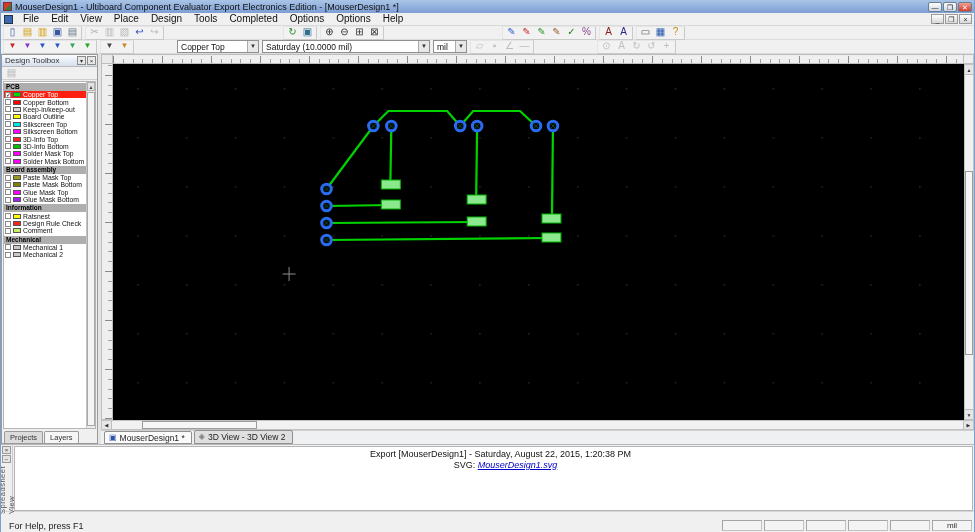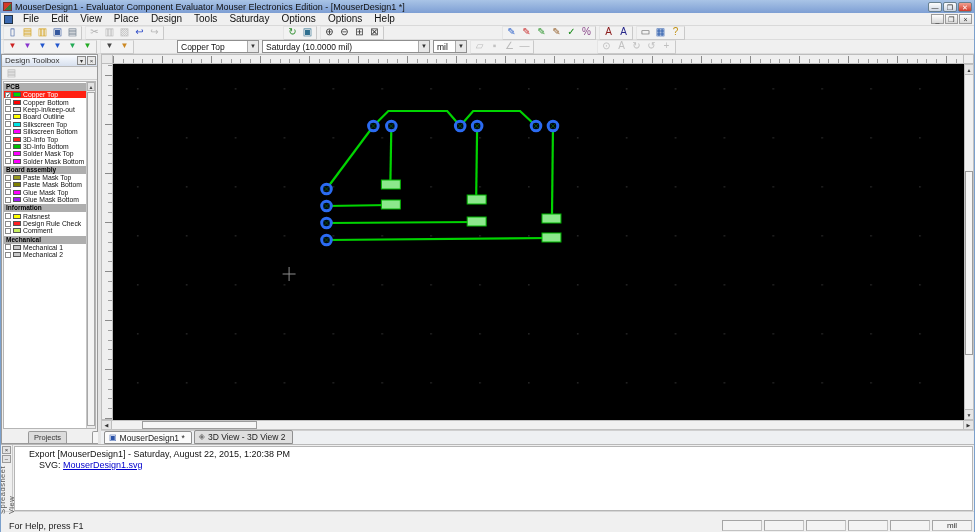--- a/index.html
+++ b/index.html
@@ -43,21 +43,21 @@
   .lay-row { display:flex; align-items:center; height:7.4px; padding-left:1px; }
   .lay-row.sel { background:#ff2012; }
   .lay-row.sel .lab { color:#fff; }
   .cb { width:6px; height:6px; background:#fff; border:1px solid #8a8a8a; font-size:6px; line-height:5px; text-align:center; color:#000; flex:none; }
   .sw { width:8px; height:5px; border:1px solid #555; margin:0 2px; flex:none; }
   .lab { font-size:6.8px; color:#111; white-space:nowrap; }
   .tbx-scroll { position:absolute; right:0; top:0; bottom:0; width:9px; background:#ececec; border-left:1px solid #c5c5c5; }
   .tbx-scroll .arr { height:9px; font-size:5px; text-align:center; line-height:9px; color:#444; background:#e2e2e2; border:1px solid #b0b0b0; }
   .tbx-scroll .thumb { position:absolute; top:10px; bottom:2px; left:0; right:0; background:#f4f4f4; border:1px solid #a8a8a8; }
   .tbx-tabs { height:13px; display:flex; align-items:flex-end; background:#f0f0f0; padding-left:2px; }
-  .tbx-tab { font-size:7.5px; line-height:11px; padding:0 5px; border:1px solid #9a9a9a; border-bottom:none; background:#dcdcdc; color:#333; border-radius:2px 2px 0 0; margin-right:1px;margin-left:24px; }
+  .tbx-tab { font-size:7.5px; line-height:11px; padding:0 5px; border:1px solid #9a9a9a; border-bottom:none; background:#dcdcdc; color:#333; border-radius:2px 2px 0 0; margin-right:1px; }
   .tbx-tab.active { background:#f6f6f6; height:12px; }
 
   .splitter { width:3px; background:#e4e4e4; }
 
   
   .canvas-col { flex:1; display:flex; flex-direction:column; }
   .ruler-row { height:10px; display:flex; }
   .ruler-corner { width:12px; background:#e9e9e9; border:1px solid #bdbdbd; }
   .ruler-h { flex:1; background:
       repeating-linear-gradient(90deg,#8a8a8a 0 1px,transparent 1px 49px) left bottom/100% 7px no-repeat,
@@ -84,58 +84,58 @@
   .doc-tab.active { background:#fbfbfb; height:13px; }
   .doc-tab .tico { font-size:8px; margin-right:3px; }
 
   
   .sheet { height:67px; display:flex; background:#f0f0f0; border-top:1px solid #b9b9b9; }
   .sheet-strip { width:12px; background:#efefef; border-right:1px solid #c9c9c9; display:flex; flex-direction:column; align-items:center; }
   .sheet-strip .sbtn { width:9px; height:8px; font-size:6px; line-height:7px; text-align:center; border:1px solid #9a9a9a; background:#e4e4e4; color:#333; margin-top:1px; }
   .vtext { writing-mode:vertical-rl; transform:rotate(180deg); font-size:7.5px; color:#555; margin-top:3px; letter-spacing:.5px; }
   .sheet-main { flex:1; display:flex; flex-direction:column; }
   .sheet-body { flex:1; background:#fff; border:1px solid #b5b5b5; margin:1px 1px 0 1px; overflow:hidden; padding:2px 0 0 14px; }
-  .sv-line { font-size:9px; line-height:10.5px; color:#111; white-space:nowrap; }
+  .sv-line { font-size:9px; line-height:10.5px; color:#111; white-space:nowrap;text-align:center; }
   .sv-line.ind { padding-left:10px; }
-  .sv-line a { color:#0000cc; text-decoration:underline; }
+  .sv-line a { color:#0000cc; text-decoration:underline;font-style:italic; }
   .sheet-tabs { height:13px; display:flex; align-items:flex-end; padding-left:4px; }
   .sheet-tab { font-size:7.5px; line-height:11px; padding:0 7px; border:1px solid #9a9a9a; border-bottom:none; background:#dcdcdc; color:#333; border-radius:2px 2px 0 0; margin-right:1px; }
   .sheet-tab.active { background:#fafafa; height:12px; }
 
   
   .statusbar { height:28px; background:#f0f0f0; border-top:1px solid #d5d5d5; display:flex; align-items:center; }
   .statusbar .help { font-size:9px; color:#222; padding:0 8px; flex:1; }
   .status-pane { width:40px; height:11px; border:1px solid #c2c2c2; border-top-color:#a5a5a5; border-left-color:#a5a5a5; margin-right:2px; font-size:8px; line-height:10px; text-align:center; color:#333; background:#f4f4f4; }
 
   
   .taskbar { height:7px; background:linear-gradient(#cfe3f7,#7fa9dc); display:flex; align-items:center; }
   .tk-orb { width:8px; height:5px; border-radius:3px; background:radial-gradient(circle at 40% 40%, #7ec04f, #2d5d1f); margin-left:2px; }
   .tk-item { height:5px; border-radius:2px; margin-left:6px; }
 </style>
 </head>
 <body>
 
 <div class="titlebar">
   <span class="app-ico"></span>
-  <span class="t-text">MouserDesign1 - Evaluator Component Evaluator Mouser Electronics Edition - [MouserDesign1 *]</span>
+  <span class="t-text">MouserDesign1 - Ultiboard Component Evaluator Export Electronics Edition - [MouserDesign1 *]</span>
   <span class="win-btn">—</span>
   <span class="win-btn">❐</span>
   <span class="win-btn close">✕</span>
 </div>
 
 <div class="menubar">
   <span class="mdi-ico"></span>
   <span id="menu-items" style="display:flex;align-items:center;">
       <span class="menu-item">File</span>
       <span class="menu-item">Edit</span>
       <span class="menu-item">View</span>
       <span class="menu-item">Place</span>
       <span class="menu-item">Design</span>
       <span class="menu-item">Tools</span>
-      <span class="menu-item">Saturday</span>
+      <span class="menu-item">Completed</span>
       <span class="menu-item">Options</span>
       <span class="menu-item">Options</span>
       <span class="menu-item">Help</span>
     </span>
   <span class="spacer"></span>
   <span class="mdi-btn">_</span>
   <span class="mdi-btn">❒</span>
   <span class="mdi-btn">×</span>
 </div>
 

